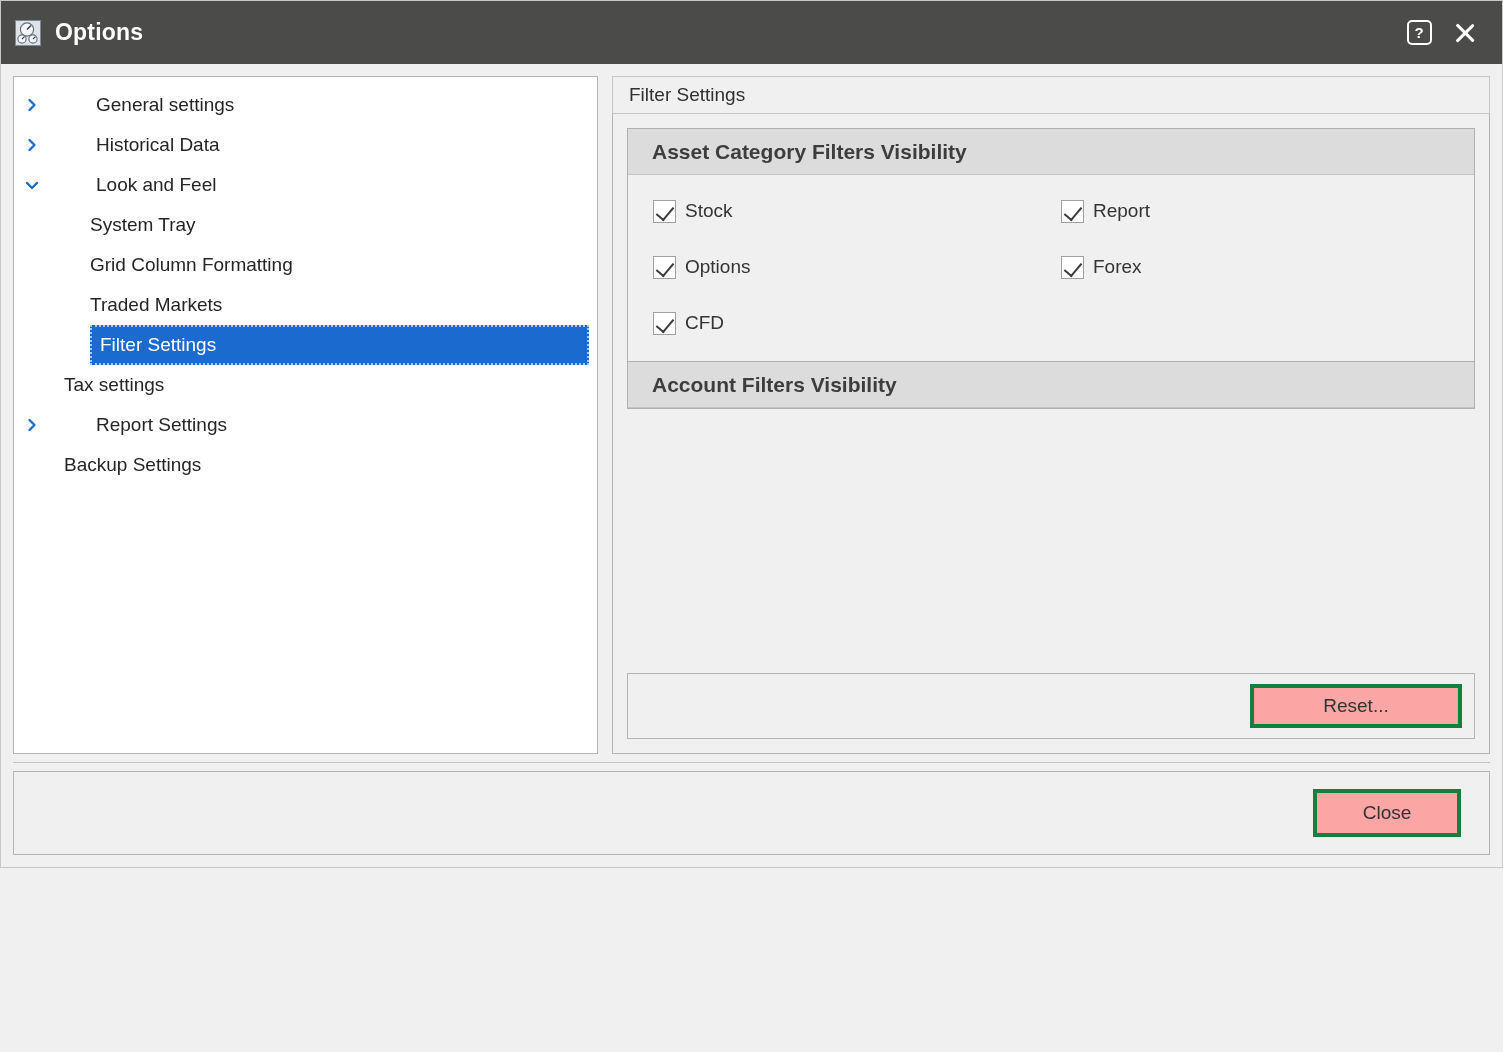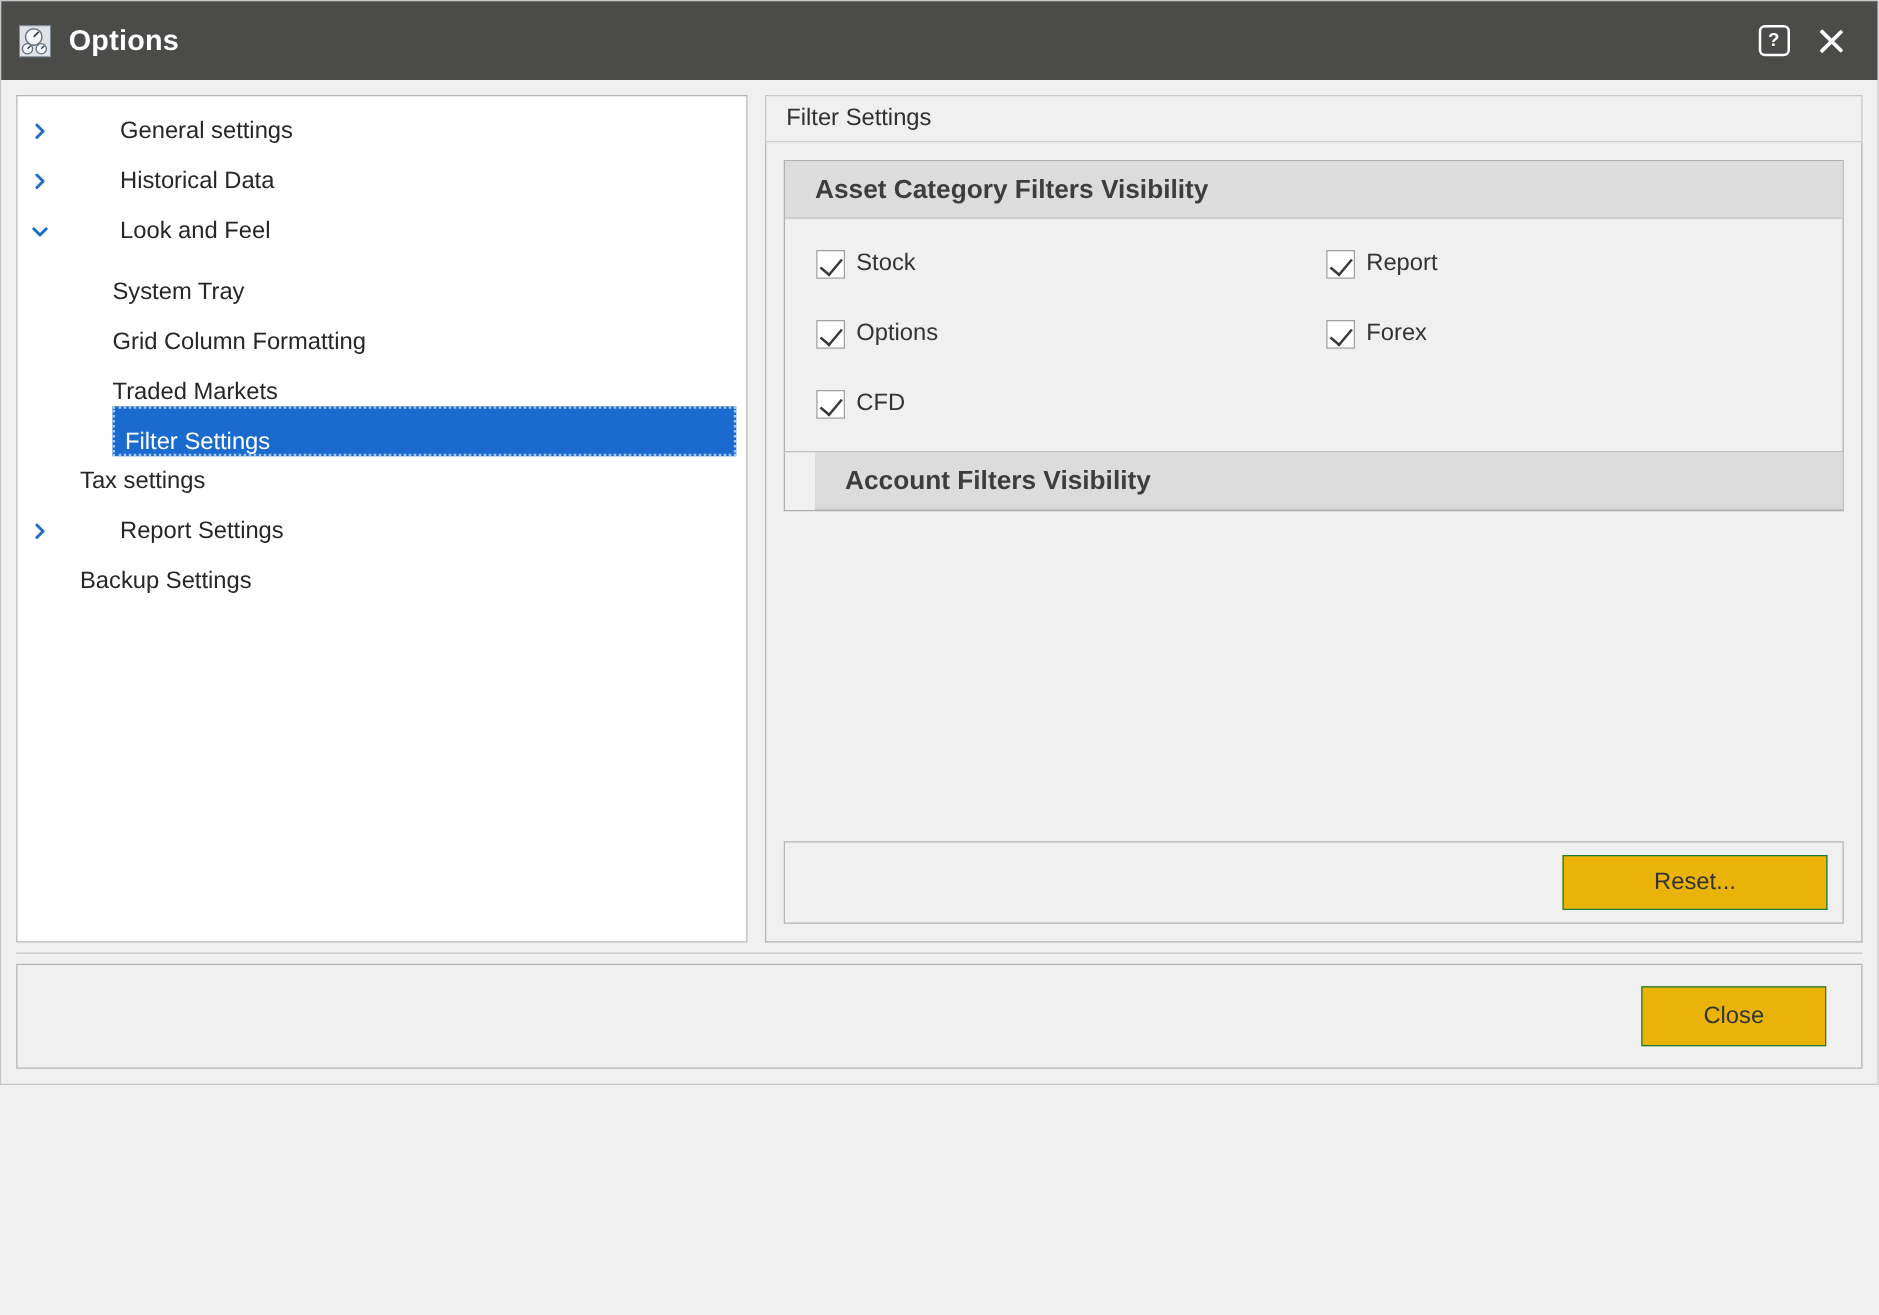--- a/index.html
+++ b/index.html
@@ -113,21 +113,21 @@
     flex: 0 0 36px;
     display: flex;
     align-items: center;
     justify-content: center;
     color: #1f6fc9;
     cursor: pointer;
   }
   .tree-row .twisty svg { display: block; }
   .tree-row .label { padding-left: 0; }
   .tree-row.level0 .label { margin-left: 14px; }
-  .tree-row.level1 { padding-left: 76px; align-items: flex-end; }
+  .tree-row.level1 { padding-left: 76px; }
   .tree-row.level1.selected {
     background: #1a6ad0;
     color: #ffffff;
     outline: 2px dotted #a9c9f2;
     outline-offset: -2px;
     margin-left: 76px;
     padding-left: 0;
     margin-right: 8px;
   }
   .tree-row.level1.selected .label { margin-left: 10px; }
@@ -164,21 +164,21 @@
     gap: 0;
     min-height: 0;
     overflow: hidden;
   }
 
   
   .groupbox {
     border: 1px solid #b0b0b0;
     background: #f0f0f0;
   }
-  .groupbox + .groupbox { border-top: none; padding-left: 24px; }
+  .groupbox + .groupbox { border-top: none; }
   .group-header {
     background: #dcdcdc;
     height: 46px;
     display: flex;
     align-items: center;
     padding-left: 24px;
     font-size: 21px;
     font-weight: bold;
     color: #3d3d3d;
     border-bottom: 1px solid #c4c4c4;
@@ -227,22 +227,22 @@
     border: 1px solid #b4b4b4;
     background: #f0f0f0;
     padding: 10px 12px;
     display: flex;
     justify-content: flex-end;
     margin-top: 12px;
   }
   .btn {
     min-width: 212px;
     height: 44px;
-    background: #eab308;
-    border: 1px solid #15803d;
+    background: #fca5a5;
+    border: 4px solid #15803d;
     font-size: 19px;
     color: #333333;
     font-family: "Liberation Sans", sans-serif;
     cursor: pointer;
     display: flex;
     align-items: center;
     justify-content: center;
   }
 
   

